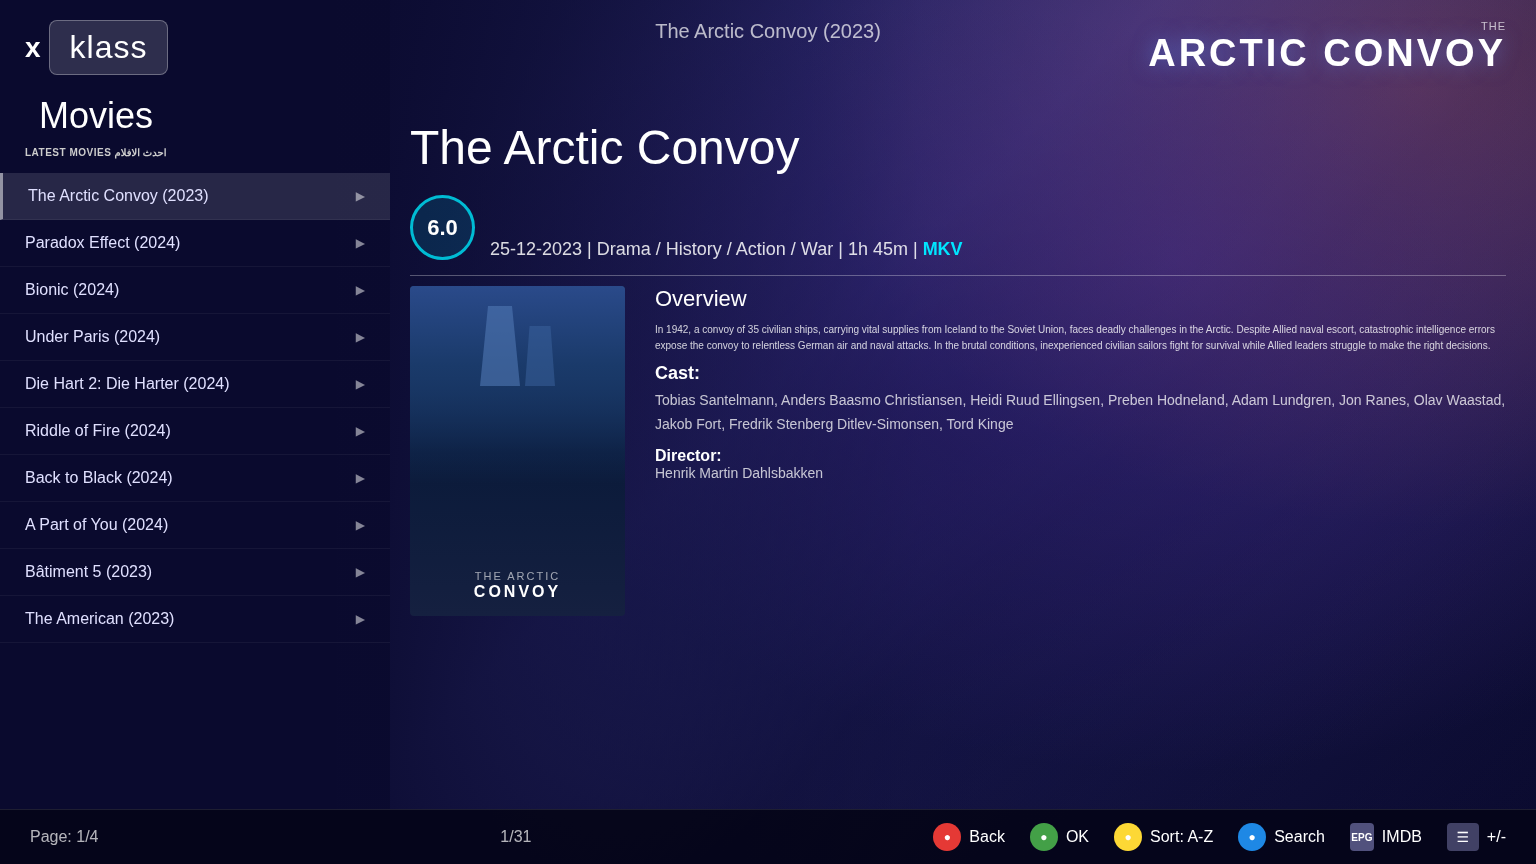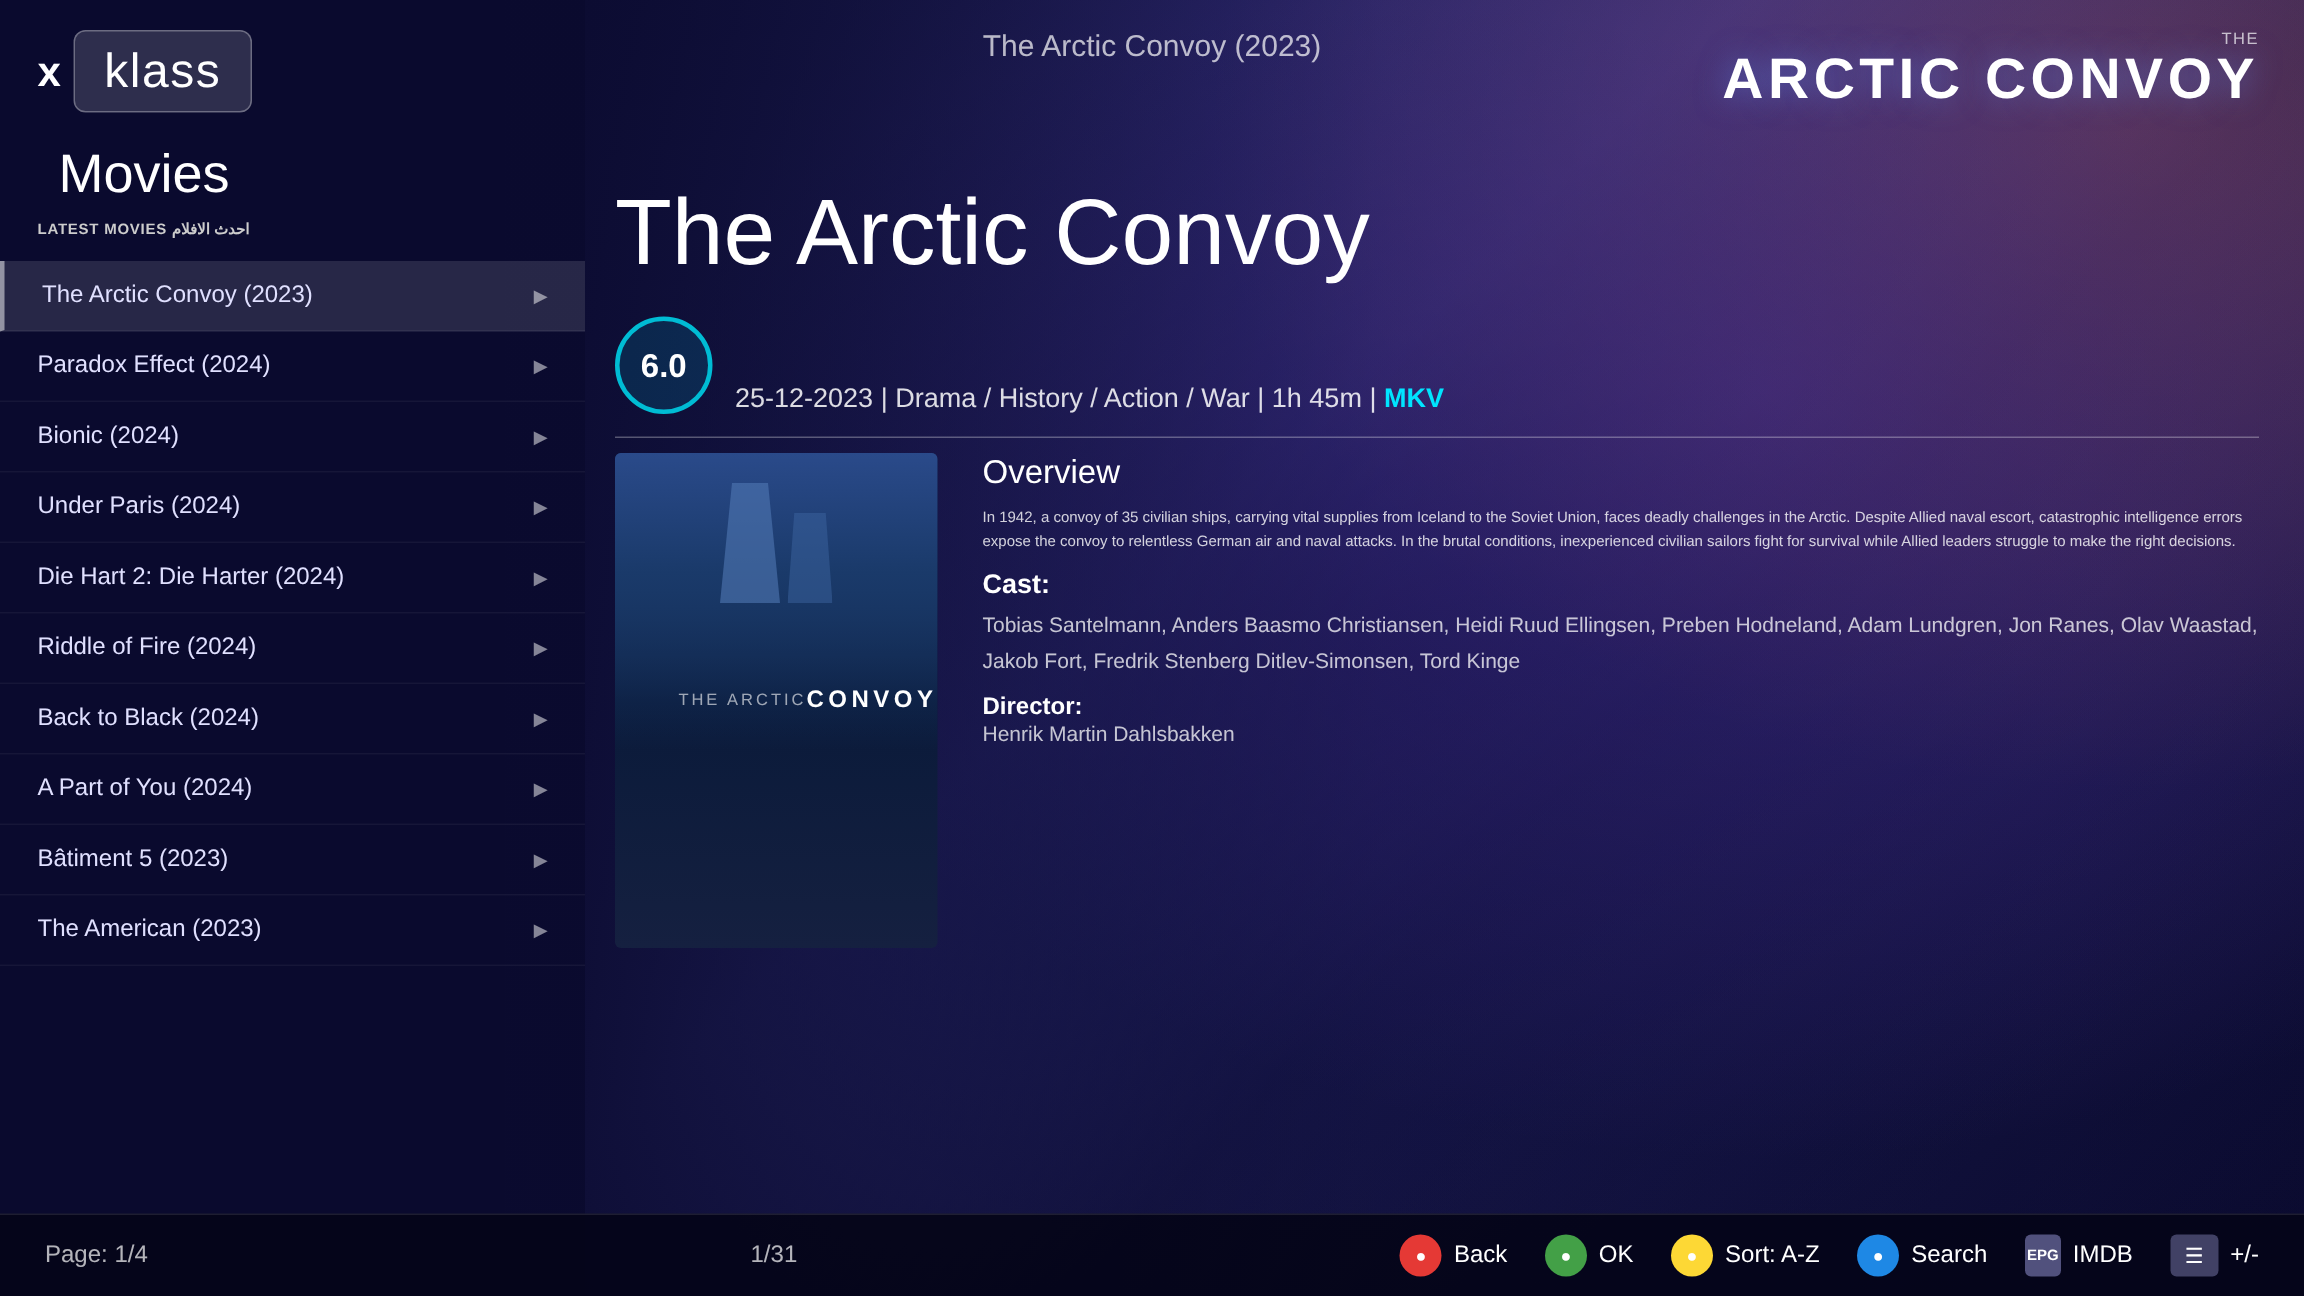--- a/index.html
+++ b/index.html
@@ -153,21 +153,21 @@
 
     .movie-detail {
       position: absolute;
       top: 120px;
       left: 410px;
       right: 30px;
       z-index: 10;
     }
 
     .movie-detail-title {
-      font-size: 62px;
+      font-size: 48px;
       font-weight: 400;
       color: #fff;
       margin-bottom: 20px;
     }
 
     .movie-meta-row {
       display: flex;
       align-items: flex-end;
       gap: 15px;
       border-bottom: 1px solid rgba(255,255,255,0.3);
@@ -204,23 +204,24 @@
       margin-top: 10px;
     }
 
     .movie-poster {
       width: 215px;
       height: 330px;
       flex-shrink: 0;
       background: linear-gradient(180deg, #1a3a6a 0%, #0a1a3a 50%, #152040 100%);
       border-radius: 4px;
       display: flex;
-      flex-direction: row;
+      flex-direction: column;
       align-items: center;
       justify-content: flex-end;
+      padding: 15px;
       position: relative;
       overflow: hidden;
     }
     .movie-poster::before {
       content: '';
       position: absolute;
       top: 0; left: 0; right: 0;
       height: 60%;
       background: linear-gradient(180deg, #2a4a8a 0%, #1a3a6a 40%, transparent 100%);
     }

